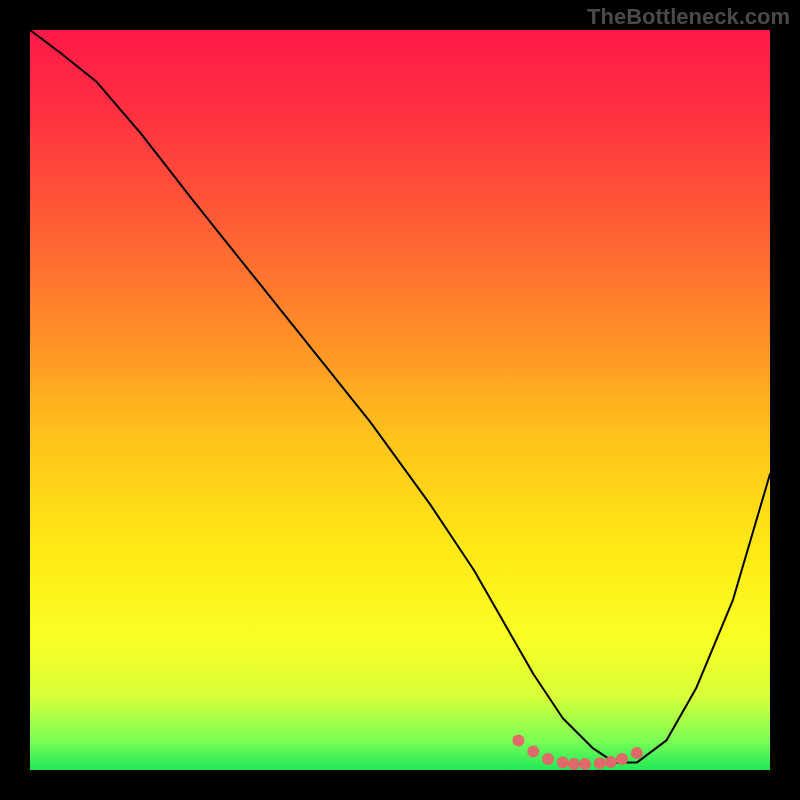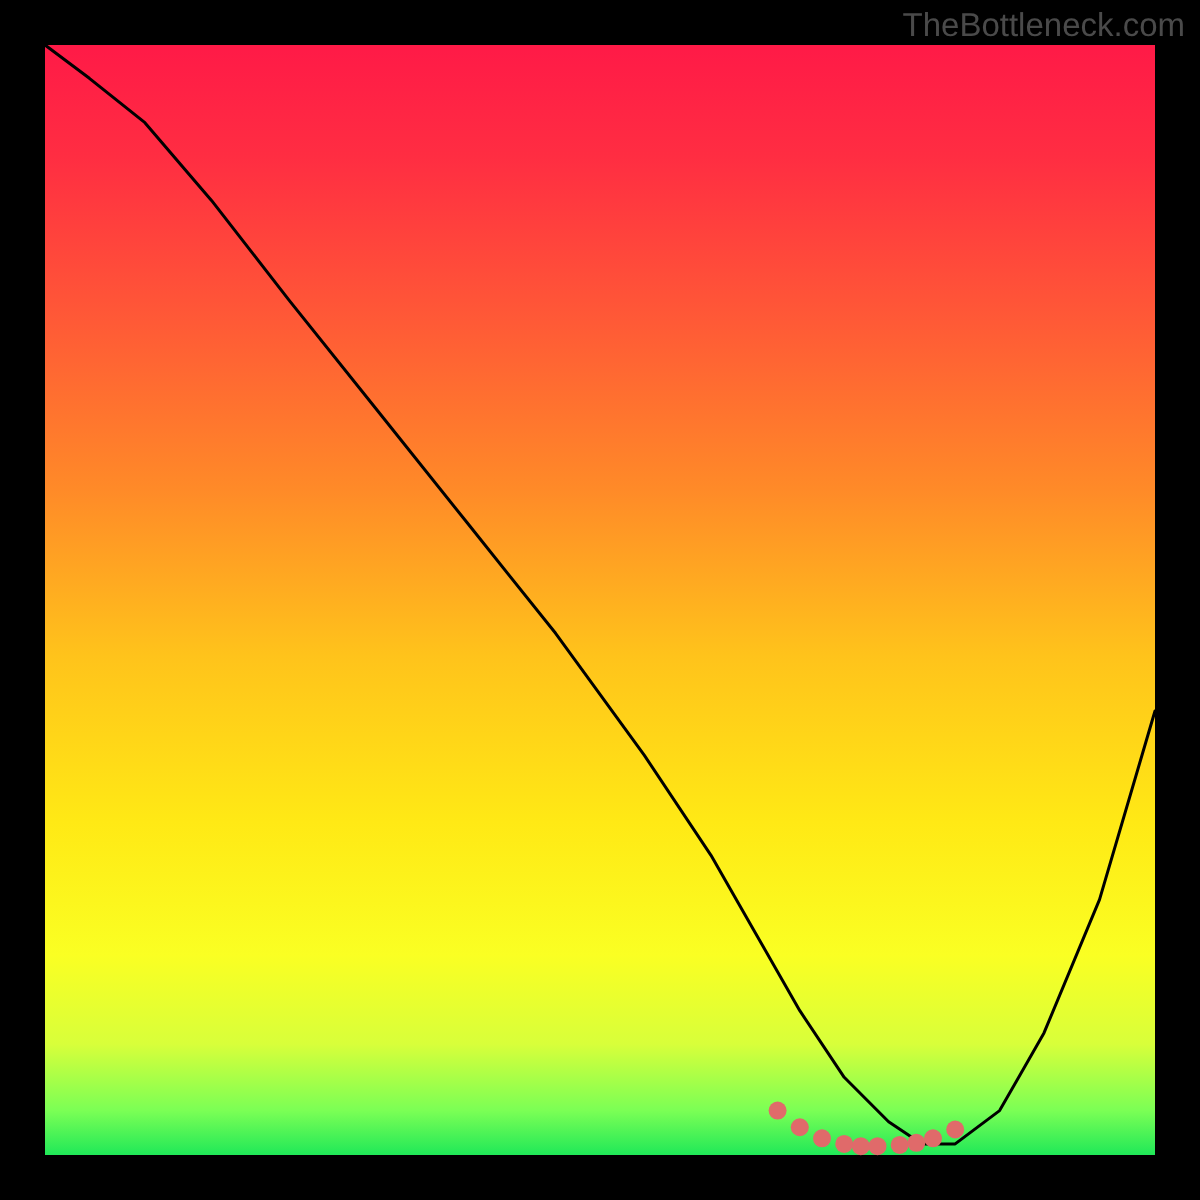--- a/index.html
+++ b/index.html
@@ -16,21 +16,21 @@
     width: 800px;
     height: 800px;
     background: #000;
   }
   .watermark {
     position: absolute;
     top: 4px;
     right: 10px;
     color: #4a4a4a;
     font-size: 22px;
-    font-weight: 400;
+    font-weight: 700;
     z-index: 20;
   }
   svg {
     position: absolute;
     top: 0;
     left: 0;
   }
 </style>
 </head>
 <body>

